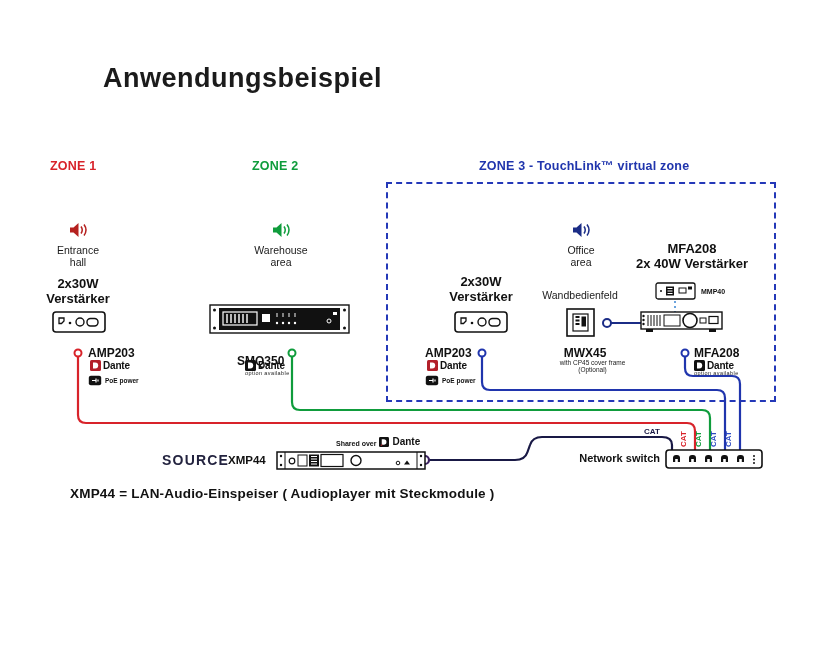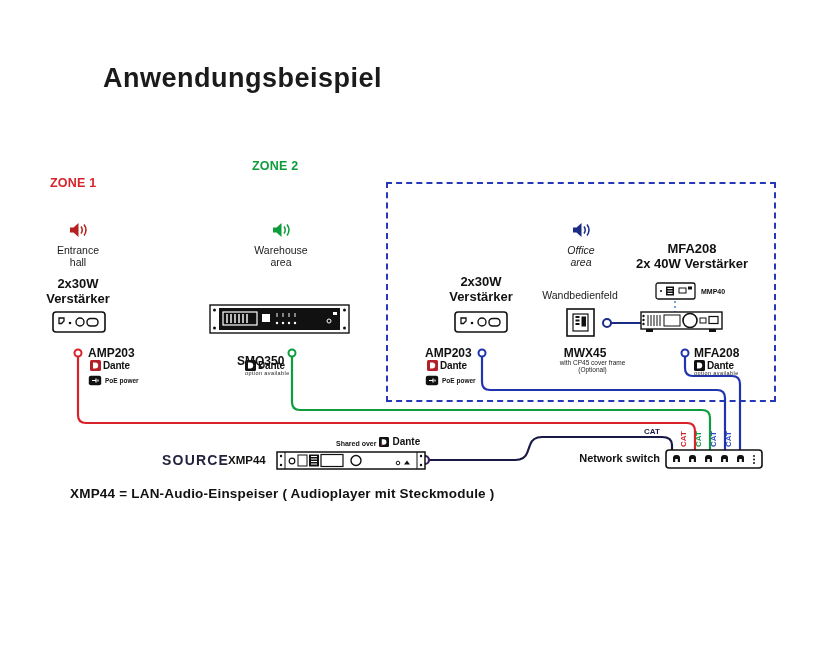--- a/index.html
+++ b/index.html
@@ -33,22 +33,23 @@
 </style>
 </head>
 <body>
 
 <div class="canvas">
 
   <div class="abs title" style="left:60px;top:63px;margin-left:43px;">Anwendungsbeispiel</div>
 
   <div class="abs zone3-box" style="left:386px;top:182px;width:386px;height:216px;"></div>
 
-  <div class="abs zone-label z1" style="left:50px;top:176px;">ZONE 1</div>
+  <div class="abs zone-label z1" style="left:50px;top:159px;">ZONE 1</div>
   <div class="abs zone-label z2" style="left:252px;top:159px;">ZONE 2</div>
+  <div class="abs zone-label z3" style="left:479px;top:159px;">ZONE 3 - TouchLink™ virtual zone</div>
 
   <svg class="abs" style="left:67px;top:221px;" width="22" height="18" viewBox="0 0 22 18">
     <path d="M3,6.5 h3.5 l5,-4.5 v14 l-5,-4.5 h-3.5 z" fill="#b5211f"></path>
     <path d="M14,5.5 q2.5,3.5 0,7" stroke="#b5211f" fill="none" stroke-width="1.5"></path>
     <path d="M17,3.5 q4,5.5 0,11" stroke="#b5211f" fill="none" stroke-width="1.5"></path>
   </svg>
   <svg class="abs" style="left:270px;top:221px;" width="22" height="18" viewBox="0 0 22 18">
     <path d="M3,6.5 h3.5 l5,-4.5 v14 l-5,-4.5 h-3.5 z" fill="#0f9c3c"></path>
     <path d="M14,5.5 q2.5,3.5 0,7" stroke="#0f9c3c" fill="none" stroke-width="1.5"></path>
     <path d="M17,3.5 q4,5.5 0,11" stroke="#0f9c3c" fill="none" stroke-width="1.5"></path>
@@ -60,21 +61,21 @@
   </svg>
 
   <div class="abs area c" style="left:33px;top:245px;width:90px;">
     <div>Entrance</div>
     <div>hall</div>
   </div>
   <div class="abs area c" style="left:236px;top:245px;width:90px;">
     <div>Warehouse</div>
     <div>area</div>
   </div>
-  <div class="abs area c" style="left:536px;top:245px;width:90px;font-style:italic;">
+  <div class="abs area c" style="left:536px;top:245px;width:90px;">
     <div>Office</div>
     <div>area</div>
   </div>
 
   <div class="abs amp c" style="left:18px;top:276px;width:120px;">
     <div>2x30W</div>
     <div>Verstärker</div>
   </div>
   <div class="abs amp c" style="left:421px;top:274px;width:120px;">
     <div>2x30W</div>

